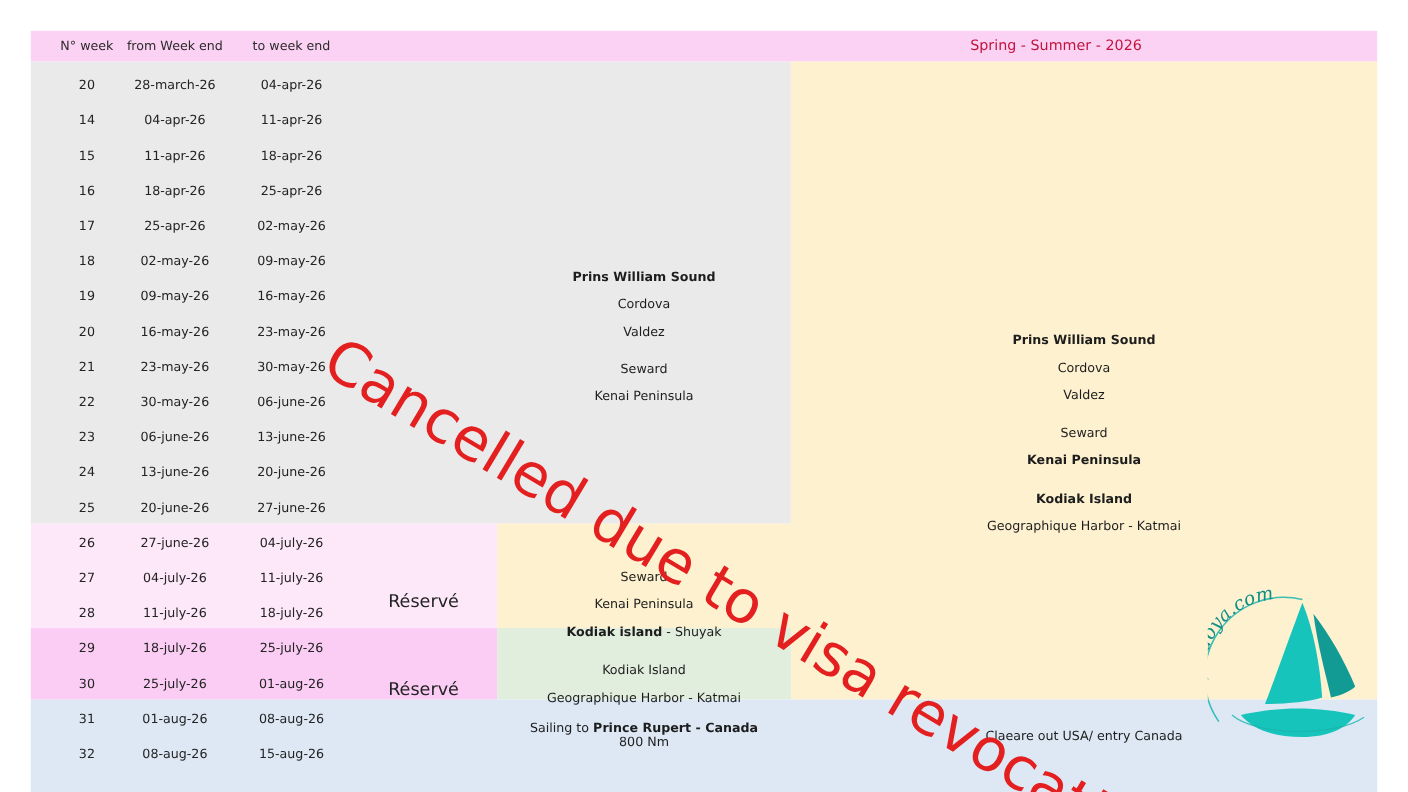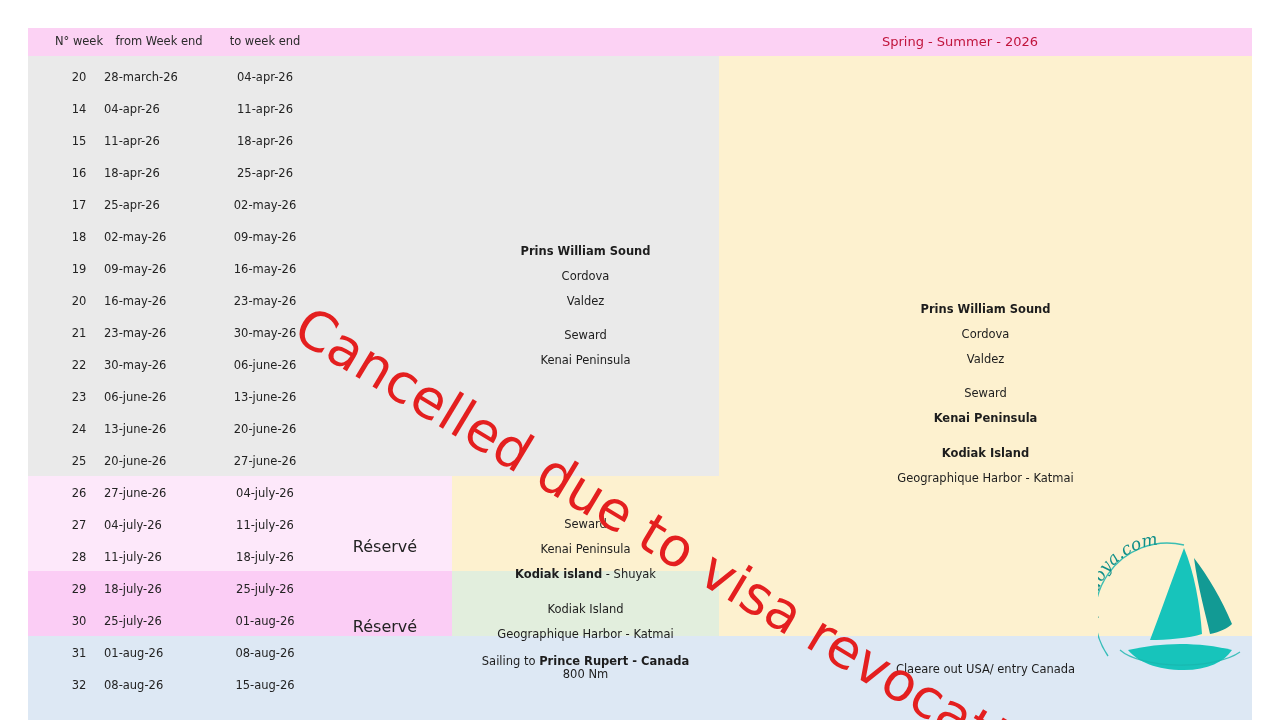--- a/index.html
+++ b/index.html
@@ -86,21 +86,21 @@
 
   
   .row { position: absolute; left: 28px; width: 424px; height: 32px; }
   .row .c-week {
     position: absolute; left: 16px; top: 10px;
     width: 70px; text-align: center;
     font-size: 11.5px; color: #232323;
   }
   .row .c-from {
     position: absolute; left: 76px; top: 10px;
-    width: 110px; text-align: left;
+    width: 110px; text-align: center;
     font-size: 11.5px; color: #232323;
   }
   .row .c-to {
     position: absolute; left: 187px; top: 10px;
     width: 100px; text-align: center;
     font-size: 11.5px; color: #232323;
   }
 
   
   .reserved {

